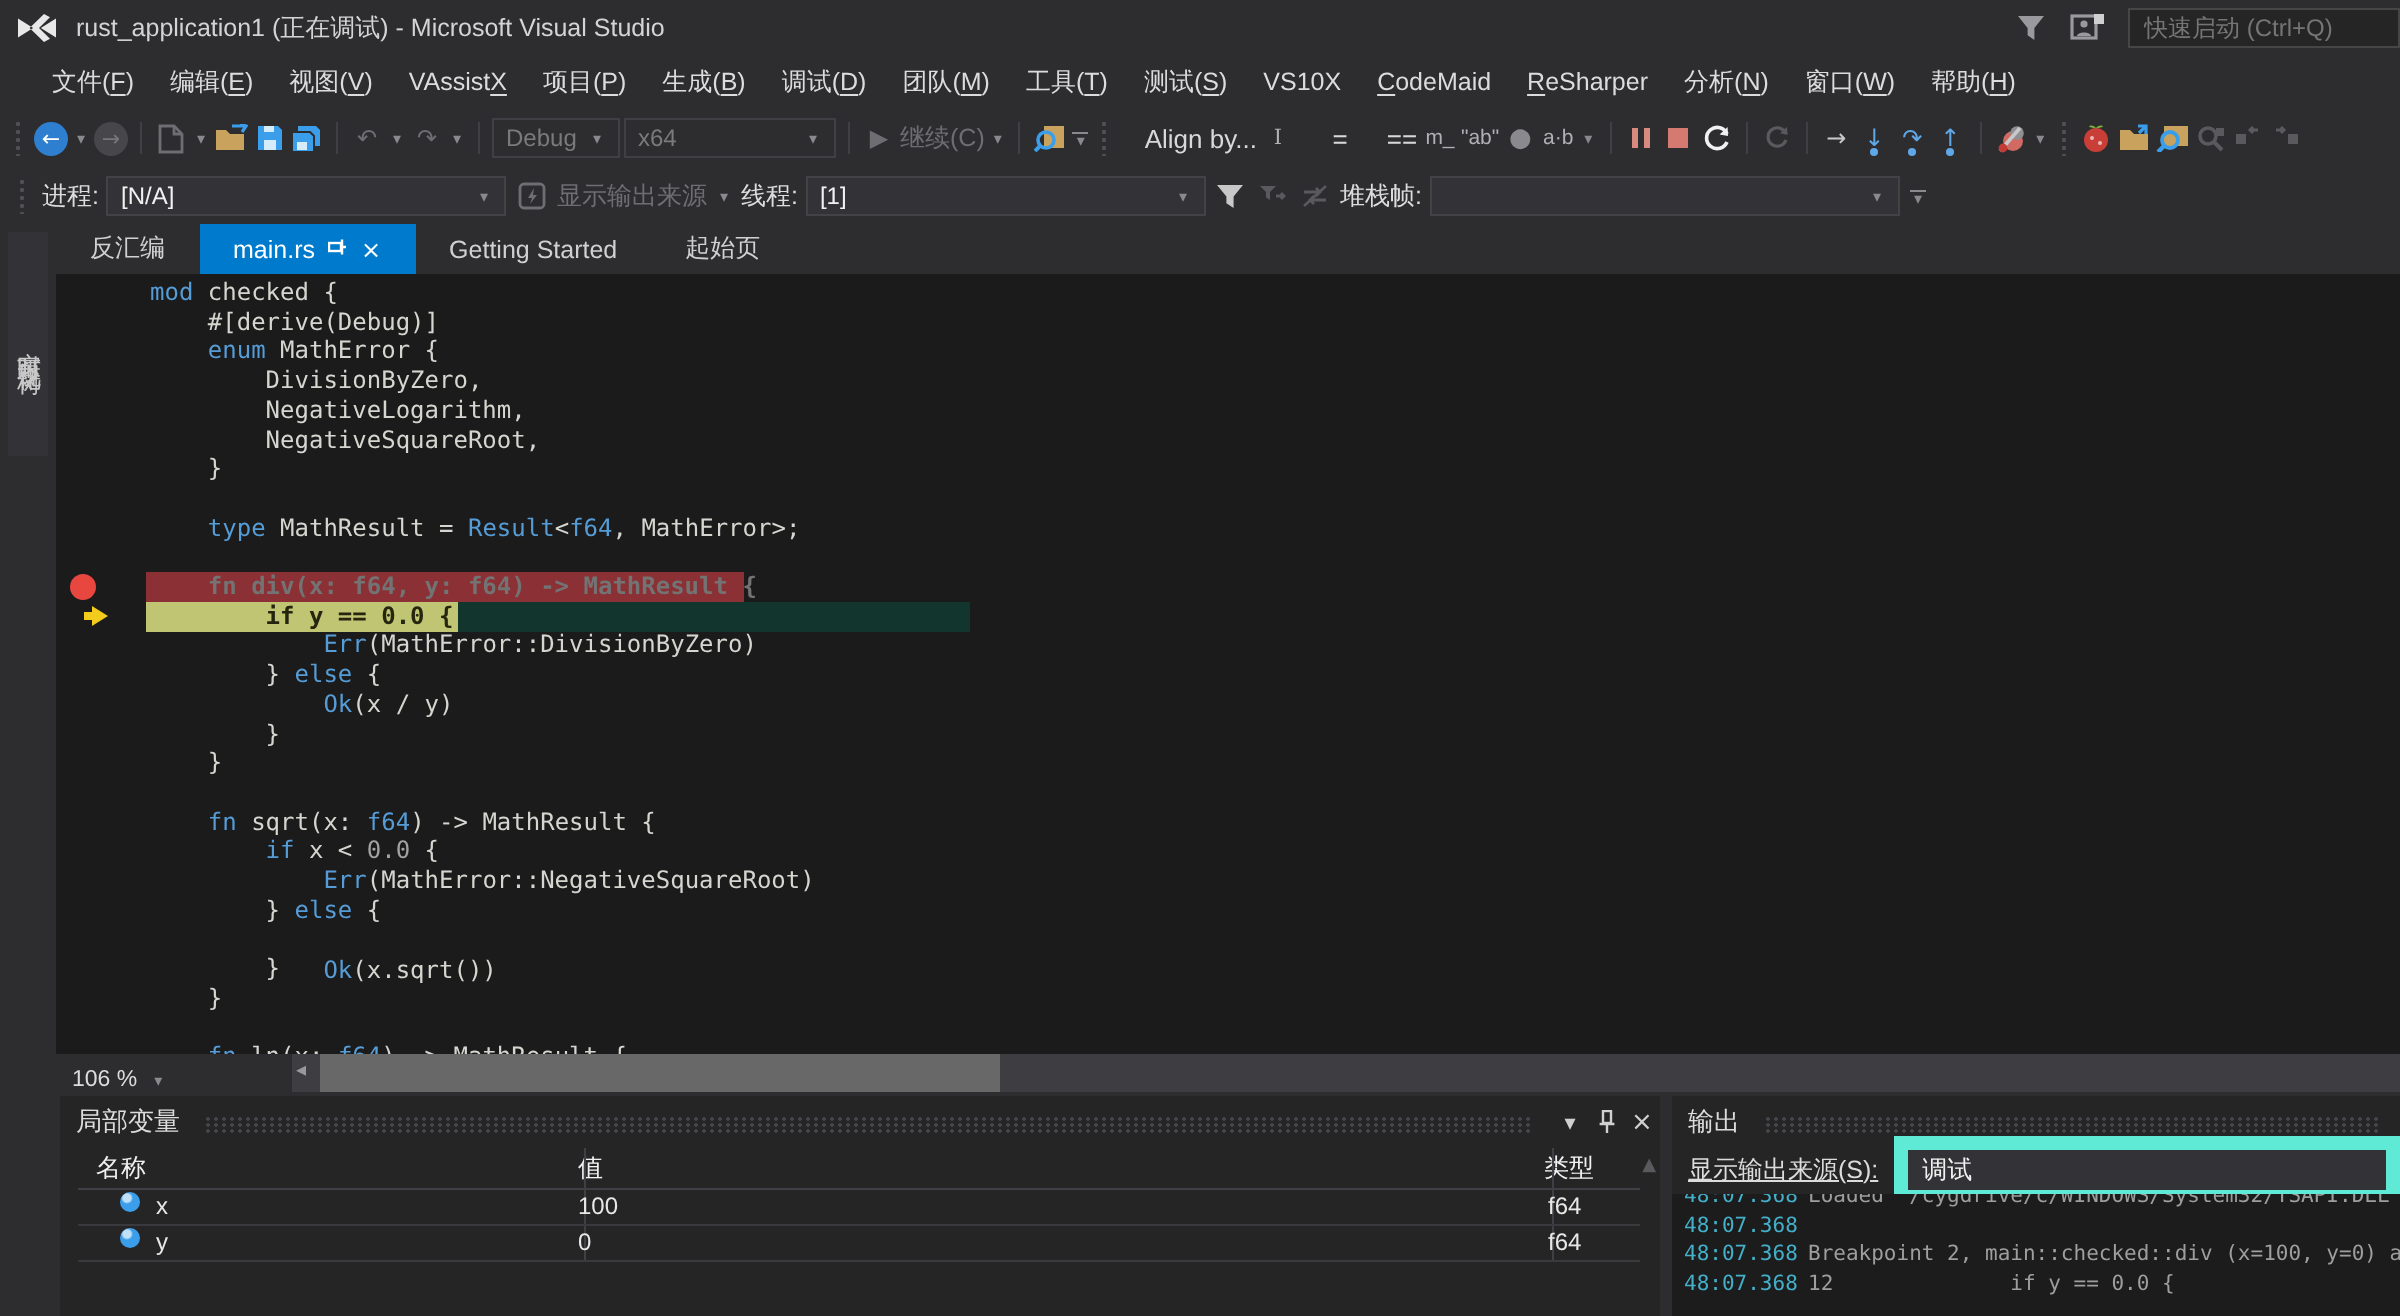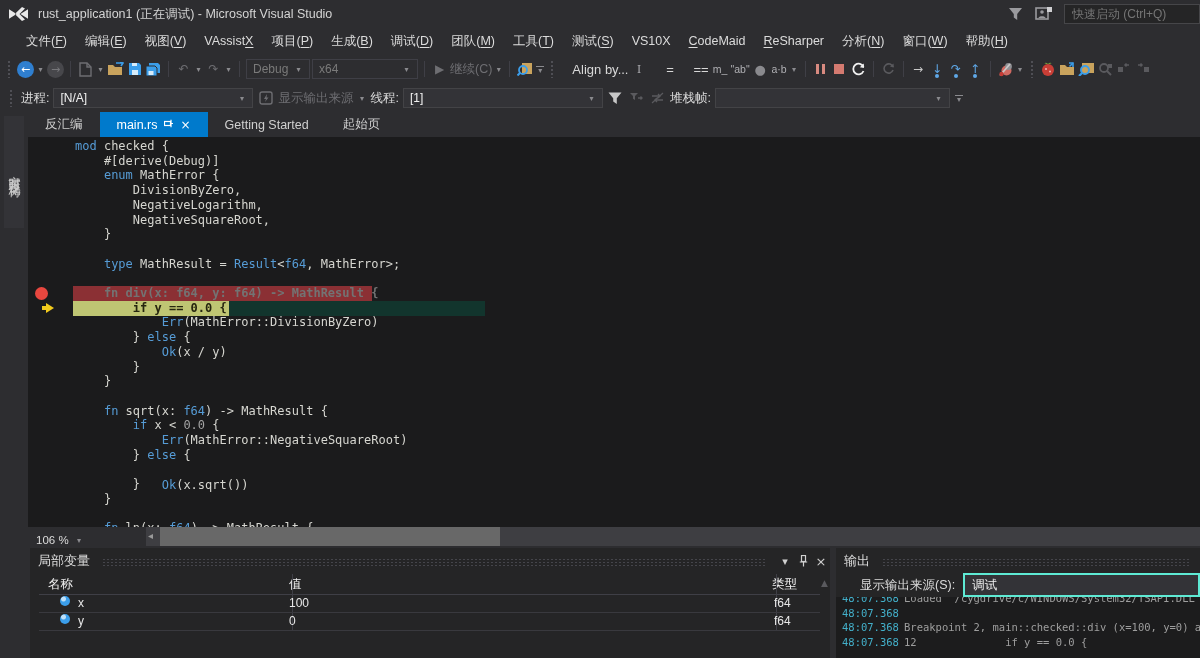--- a/index.html
+++ b/index.html
@@ -101,22 +101,22 @@
   #lheader span{position:absolute;top:2px;}
   .vline{position:absolute;top:26px;width:1px;background:#3F3F46;height:56px;}
   #lrows{position:absolute;top:46px;left:9px;right:10px;}
   .lrow{position:absolute;left:0;right:0;height:18px;font-size:12px;color:#E8E8E8;border-bottom:1px solid #39393E;}
   .lrow span{position:absolute;top:2px;}
   .varicon{position:absolute;left:21px;top:4px;width:10px;height:10px;border-radius:50%;
            background:radial-gradient(circle at 35% 30%,#BFE0F7 0 2px,#3B9EEA 3px);}
   .uptri{position:absolute;right:2px;top:30px;color:#5A5A5E;font-size:9px;}
 
   #outtools{position:absolute;top:26px;left:0;right:0;height:22px;display:flex;align-items:center;font-size:12.5px;}
-  #outtools .l{margin-left:24px;}
-  #srccombo{margin-left:8px;flex:1;height:20px;background:#333337;border:2px solid #5eead4;display:flex;
+  #outtools .l{margin-left:8px;text-decoration:underline;}
+  #srccombo{margin-left:8px;flex:1;height:20px;background:#333337;border:7px solid #5eead4;display:flex;
             align-items:center;font-size:12.5px;color:#F1F1F1;padding-left:7px;}
   #outlines{position:absolute;top:49px;left:0;right:0;bottom:0;background:#1C1C1D;overflow:hidden;}
   .oline{position:absolute;left:6px;right:0;height:14.5px;white-space:pre;
          font:10.5px "DejaVu Sans Mono",monospace;}
   .oline .tm{color:#43AFC9;display:inline-block;width:62px;}
   .oline .ms{color:#9E9E9E;}
 
   svg{display:block;}
 </style>
 </head>

